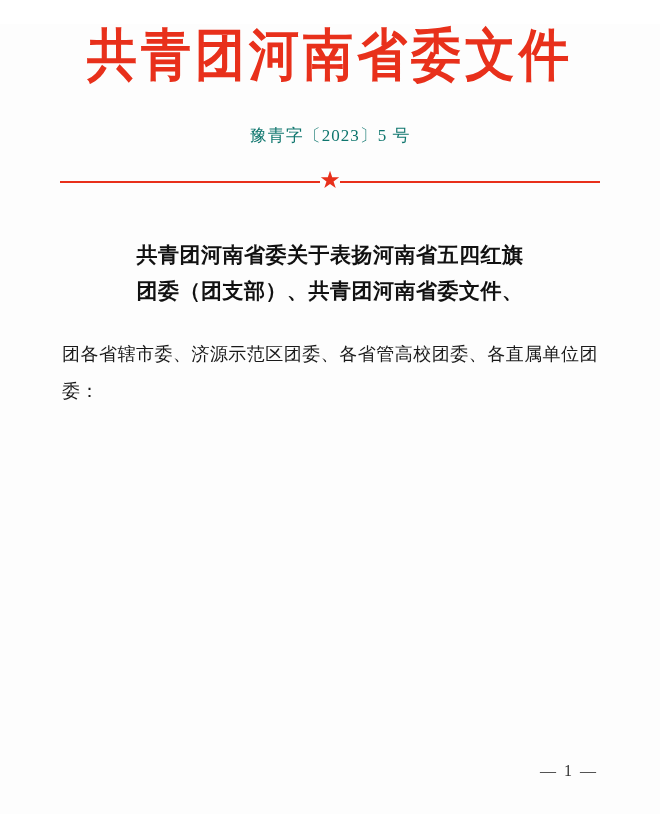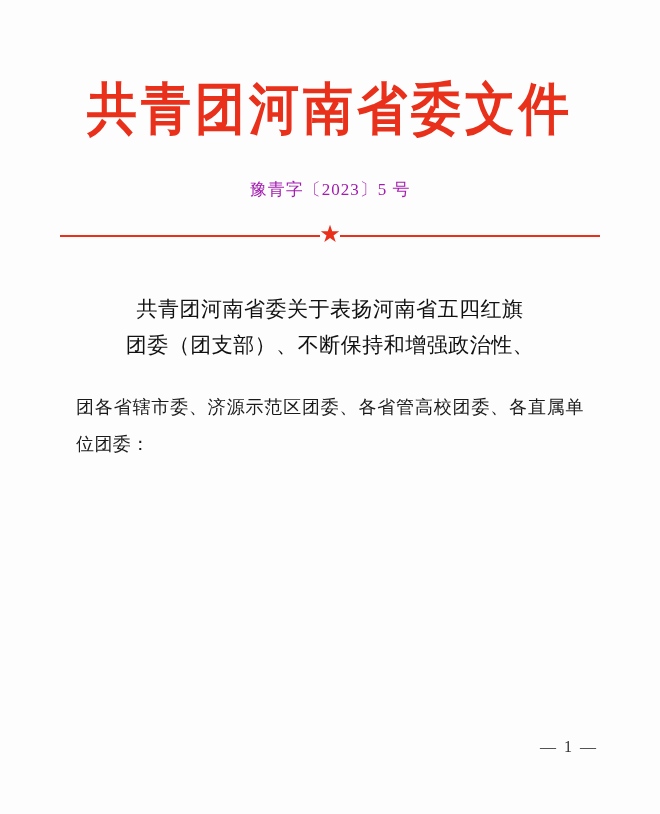--- a/index.html
+++ b/index.html
@@ -16,38 +16,38 @@
     position: relative;
   }
   .page {
     width: 660px;
     height: 814px;
     background: #fdfdfd;
     position: relative;
     padding: 0;
   }
   .doc-header {
-    padding-top: 78px;
     text-align: center;
+    margin-top: 24px;
   }
   .doc-title {
     color: #e8301b;
     font-family: "Liberation Serif", "DejaVu Serif", serif;
     font-weight: bold;
     font-size: 50px;
     letter-spacing: 4px;
     line-height: 1.15;
     white-space: nowrap;
     transform: scale(1.0, 1.12);
     transform-origin: center top;
   }
   .doc-number {
     margin-top: 42px;
     text-align: center;
-    color: #a21caf;
+    color: #0f766e;
     font-size: 17px;
     letter-spacing: 1px;
   }
   .star-divider {
     margin-top: 22px;
     height: 24px;
     position: relative;
   }
   .star-divider .rule {
     position: absolute;
@@ -66,35 +66,35 @@
     height: 24px;
     color: #e8301b;
     font-size: 24px;
     line-height: 22px;
     text-align: center;
   }
   .doc-heading {
     margin: 44px 72px 0 72px;
     text-align: center;
     font-size: 21px;
-    font-weight: normal;
+    font-weight: bold;
     line-height: 1.75;
     color: #111111;
     letter-spacing: 0.5px;
   }
   .doc-heading .line { display: block; }
   .doc-body {
     margin: 26px 62px 0 62px;
     font-size: 18px;
     line-height: 2.05;
     color: #1a1a1a;
     text-align: justify;
     letter-spacing: 0.4px;
   }
-  .doc-body p { margin: 14px; font-family: Liberation Mono, monospace; }
+  .doc-body p { margin: 0; }
   .doc-body p.indent { text-indent: 2em; }
   .page-number {
     position: absolute;
     bottom: 58px;
     right: 62px;
     font-size: 16px;
     color: #333333;
     letter-spacing: 2px;
   }
 </style>
@@ -109,21 +109,21 @@
   </div>
 
   <div class="star-divider">
     <div class="rule left"></div>
     <div class="rule right"></div>
     <div class="star">★</div>
   </div>
 
   <div class="doc-heading">
     <span class="line">共青团河南省委关于表扬河南省五四红旗</span>
-    <span class="line">团委（团支部）、不断保持和增强政治性、</span>
+    <span class="line">团委（团支部）、共青团河南省委文件、</span>
   </div>
 
   <div class="doc-body">
     <p>团各省辖市委、济源示范区团委、各省管高校团委、各直属单位团委：</p>
   </div>
 
   <div class="page-number">— 1 —</div>
 
 </div>
 

